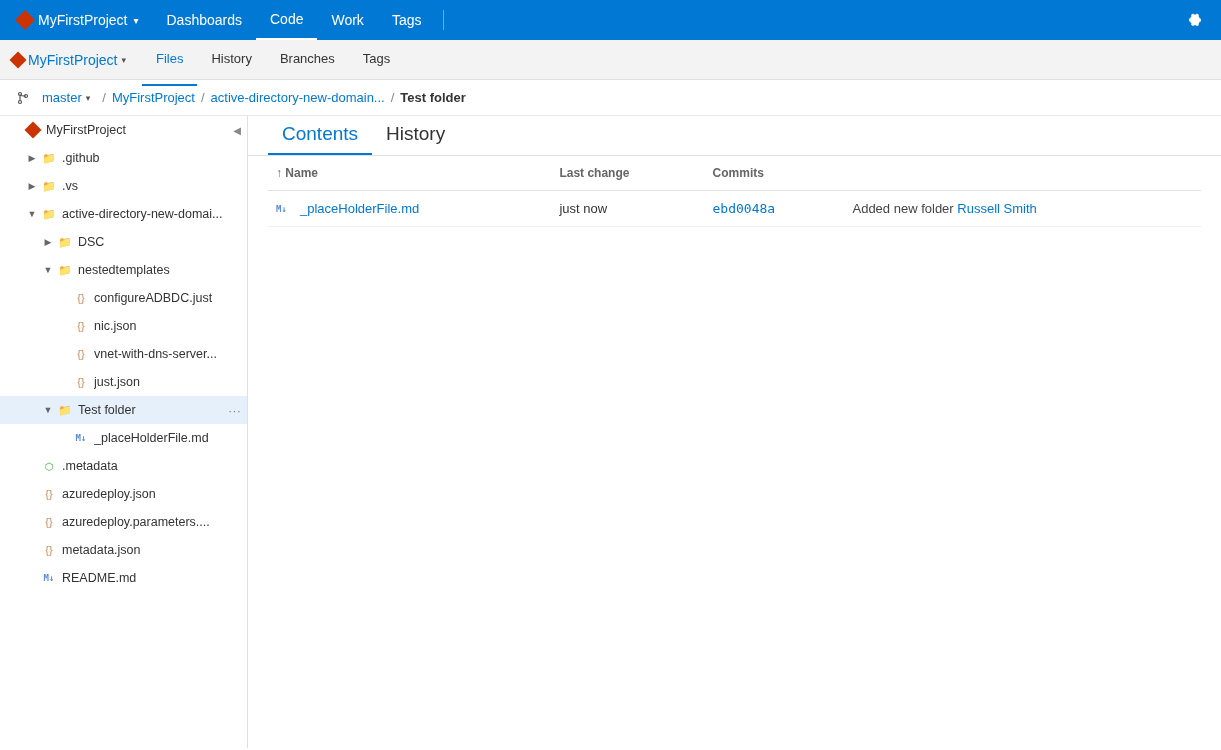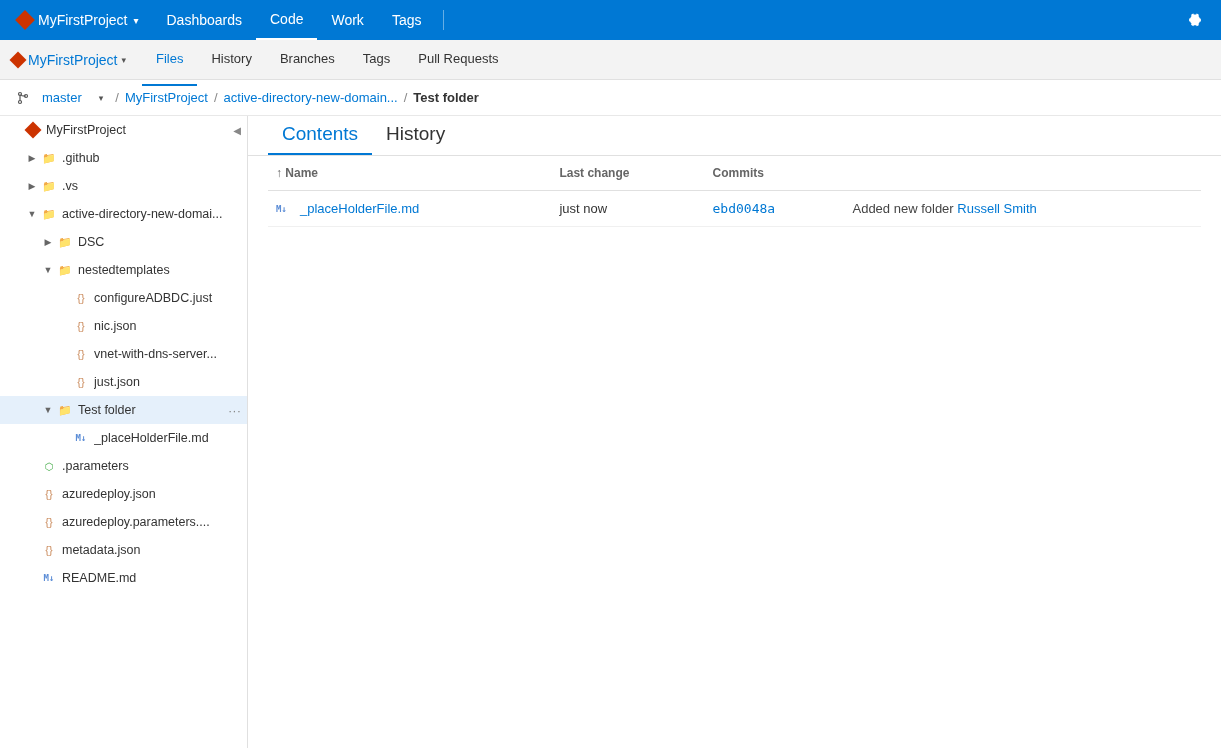--- a/index.html
+++ b/index.html
@@ -100,21 +100,21 @@
       padding: 8px 16px;
       display: flex;
       align-items: center;
       gap: 6px;
       border-bottom: 1px solid #e8e8e8;
       font-size: 13px;
     }
     .breadcrumb-bar .branch-selector {
       display: flex;
       align-items: center;
-      gap: 17px;
+      gap: 4px;
       color: #0078d4;
       cursor: pointer;
       padding: 2px 6px;
       border-radius: 2px;
     }
     .breadcrumb-bar .sep { color: #888; }
     .breadcrumb-bar .crumb-link { color: #0078d4; cursor: pointer; }
     .breadcrumb-bar .crumb-current { font-weight: 600; color: #333; }
 
     
@@ -307,21 +307,20 @@
   <div class="diamond" style="width:12px;height:12px;background:#cc3300;"></div>
   <span class="project-name">
     <span>MyFirstProject</span>
     <span style="font-size:9px;color:#555;">▾</span>
   </span>
   <div class="nav-tabs">
     <div class="tab active">Files</div>
     <div class="tab">History</div>
     <div class="tab">Branches</div>
     <div class="tab">Tags</div>
-    <div class="tab">Pull Requests</div>
   </div>
 </div>
 
 <div class="breadcrumb-bar">
   <svg width="14" height="14" viewBox="0 0 14 14" fill="none">
     <circle cx="4" cy="3" r="1.5" stroke="#555" stroke-width="1.2"></circle>
     <circle cx="4" cy="11" r="1.5" stroke="#555" stroke-width="1.2"></circle>
     <circle cx="10" cy="5" r="1.5" stroke="#555" stroke-width="1.2"></circle>
     <line x1="4" y1="4.5" x2="4" y2="9.5" stroke="#555" stroke-width="1.2"></line>
     <path d="M4 3.5 Q4 5 10 5" stroke="#555" stroke-width="1.2" fill="none"></path>
@@ -415,21 +414,21 @@
 
     <div class="tree-item" style="padding-left:56px;">
       <div class="expand-arrow"></div>
       <div class="file-icon md-icon" style="font-size:9px;font-weight:700;color:#5c8dd6;font-family:monospace;">M↓</div>
       <span class="item-label">_placeHolderFile.md</span>
     </div>
 
     <div class="tree-item" style="padding-left:24px;">
       <div class="expand-arrow"></div>
       <div class="file-icon git-icon" style="font-size:10px;">⬡</div>
-      <span class="item-label">.parameters</span>
+      <span class="item-label">.metadata</span>
     </div>
 
     <div class="tree-item" style="padding-left:24px;">
       <div class="expand-arrow"></div>
       <div class="file-icon json-icon">{}</div>
       <span class="item-label">azuredeploy.json</span>
     </div>
 
     <div class="tree-item" style="padding-left:24px;">
       <div class="expand-arrow"></div>

